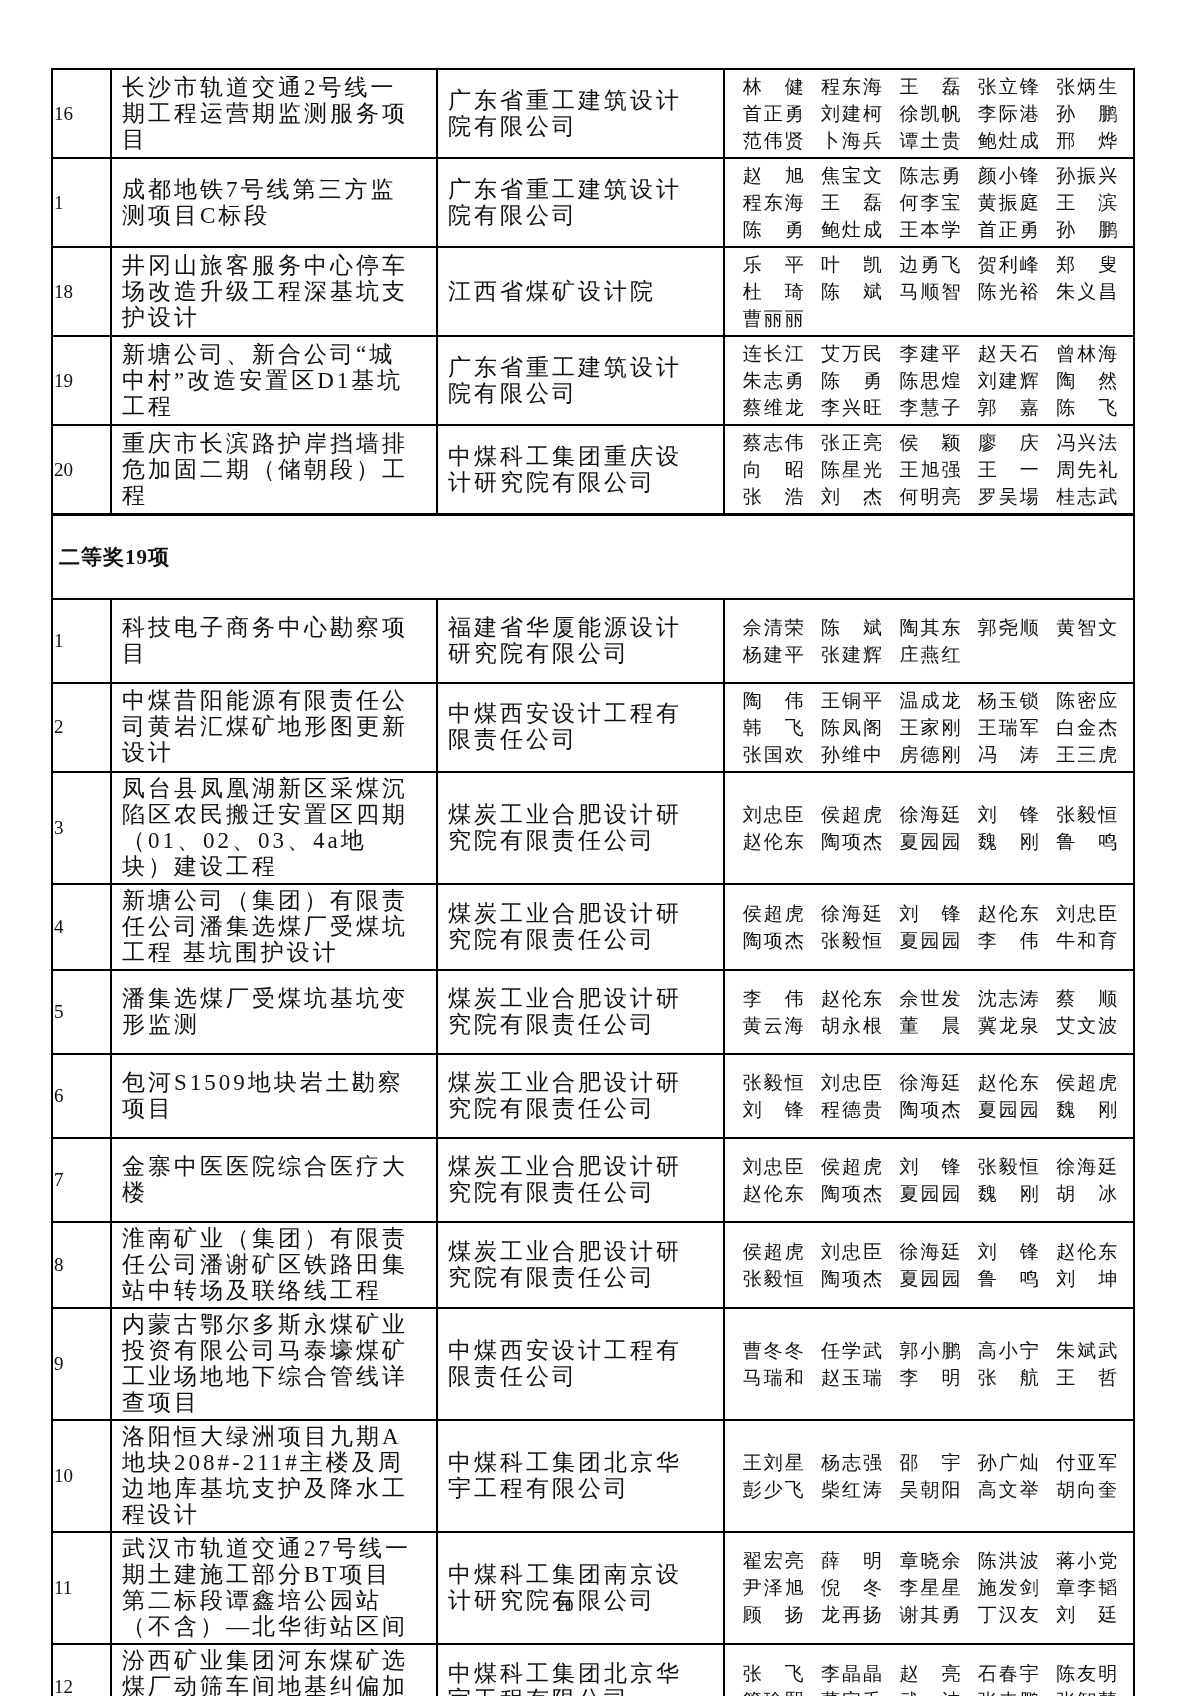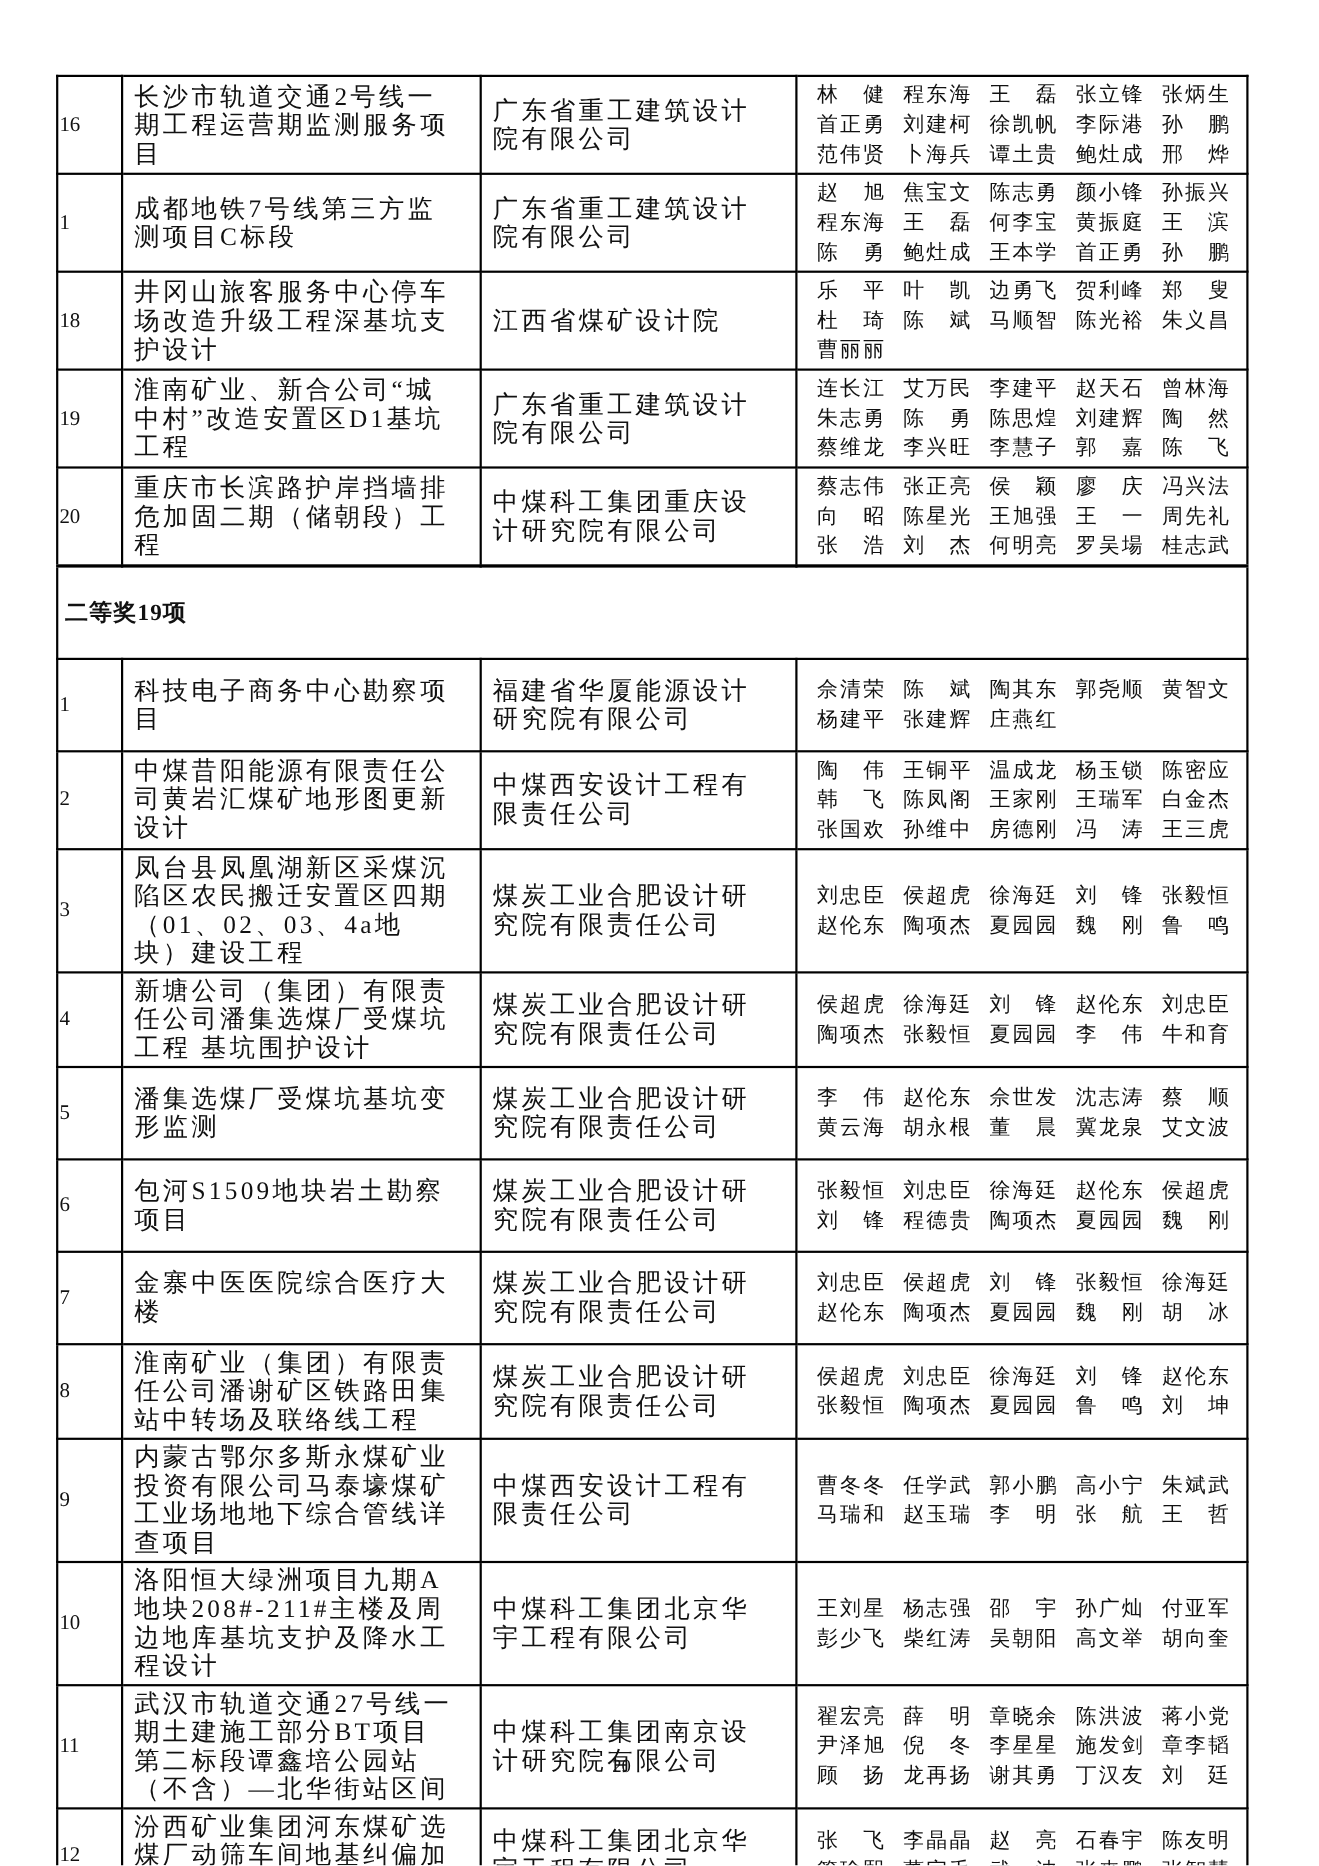--- a/index.html
+++ b/index.html
@@ -145,21 +145,21 @@
               <span class="name">陈　斌</span>
               <span class="name">马顺智</span>
               <span class="name">陈光裕</span>
               <span class="name">朱义昌</span>
               <span class="name">曹丽丽</span>
             </div>
           </td>
         </tr>
         <tr>
           <td class="no">19</td>
-          <td class="project">淮南矿业、新合公司“城中村”改造安置区D1基坑工程</td>
+          <td class="project">新塘公司、新合公司“城中村”改造安置区D1基坑工程</td>
           <td class="company">广东省重工建筑设计院有限公司</td>
           <td class="names-cell">
             <div class="names">
               <span class="name">连长江</span>
               <span class="name">艾万民</span>
               <span class="name">李建平</span>
               <span class="name">赵天石</span>
               <span class="name">曾林海</span>
               <span class="name">朱志勇</span>
               <span class="name">陈　勇</span>

